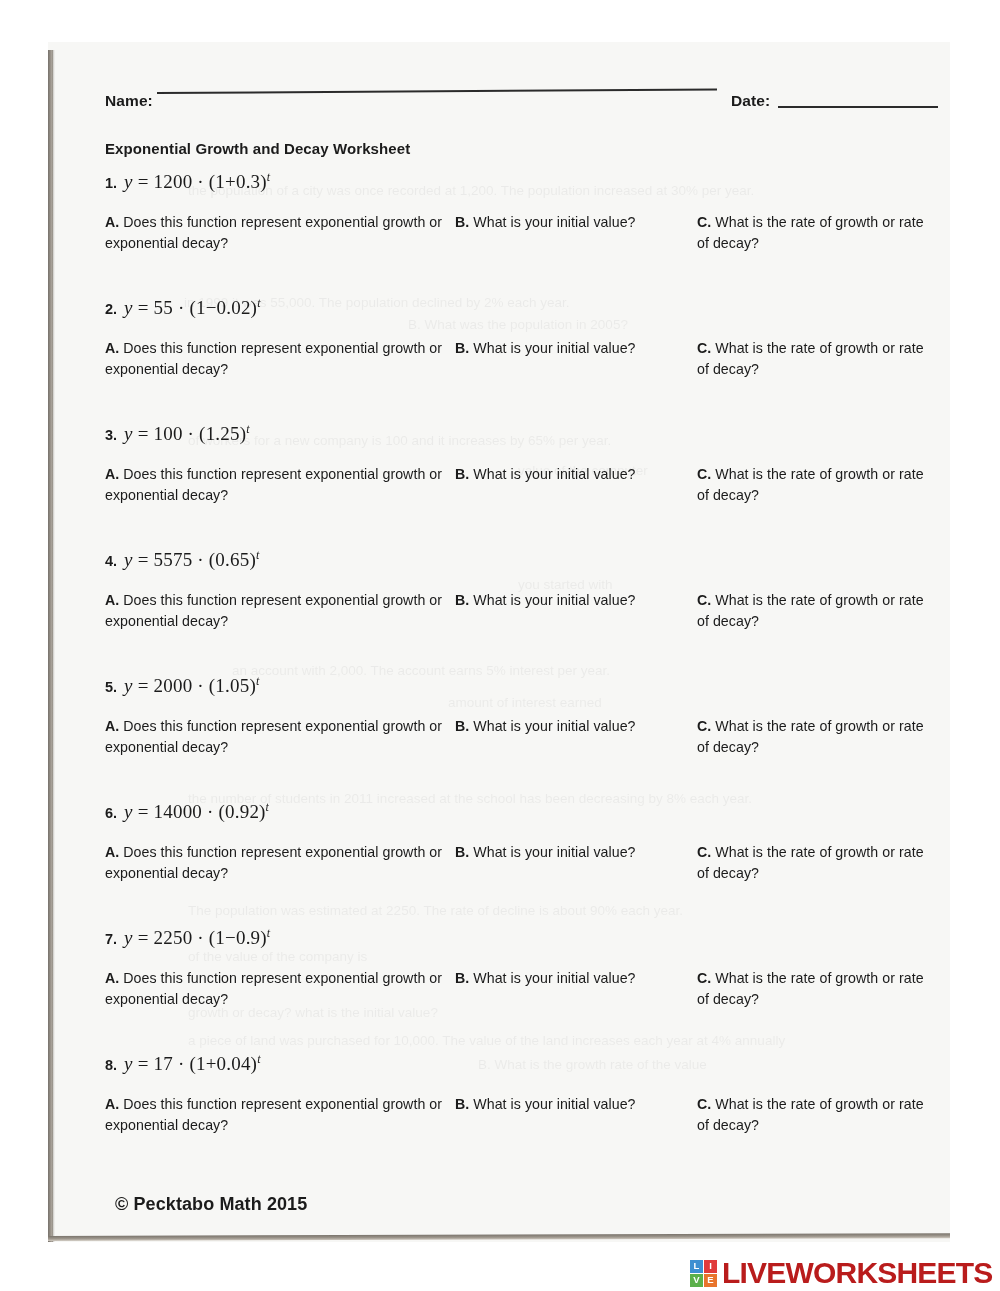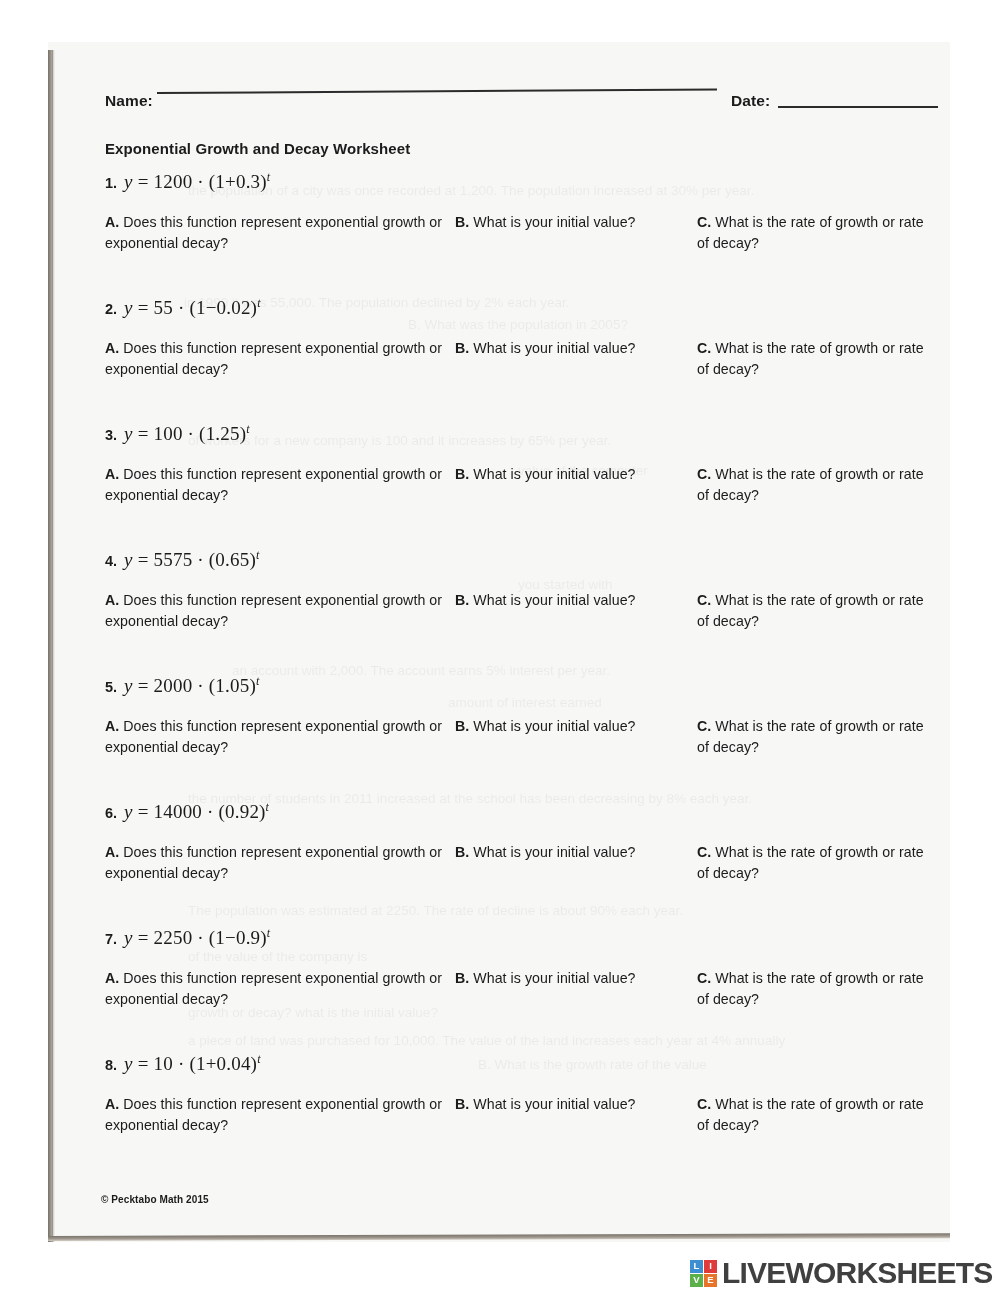--- a/index.html
+++ b/index.html
@@ -180,23 +180,23 @@
     line-height: 21px;
     letter-spacing: .05px;
   }
   .qtext .qlabel {
     font-weight: bold;
   }
 
   
   .copyright {
     position: absolute;
-    left: 53px;
+    left: 67px;
     top: 1152px;
-    font-size: 10px;
+    font-size: 18px;
     font-weight: bold;
     letter-spacing: .1px;
   }
 
   
   .lw-logo {
     position: absolute;
     left: 690px;
     top: 1256px;
     display: flex;
@@ -343,21 +343,21 @@
         <div class="qrow">
           <div class="qcol-a qtext"><span class="qlabel">A.</span> <span>Does this function represent exponential growth or exponential decay?</span></div>
           <div class="qcol-b qtext"><span class="qlabel">B.</span> <span>What is your initial value?</span></div>
           <div class="qcol-c qtext"><span class="qlabel">C.</span> <span>What is the rate of growth or rate of decay?</span></div>
         </div>
       </div>
 
       <div class="problem last">
         <div class="eq-line">
           <span class="eq-num">8.</span>
-          <span class="eq-body"><span class="var">y</span> =&nbsp;<span>10</span>&nbsp;·&nbsp;<span>(1+0.04)</span><span class="exp">t</span></span>
+          <span class="eq-body"><span class="var">y</span> =&nbsp;<span>17</span>&nbsp;·&nbsp;<span>(1+0.04)</span><span class="exp">t</span></span>
         </div>
         <div class="qrow">
           <div class="qcol-a qtext"><span class="qlabel">A.</span> <span>Does this function represent exponential growth or exponential decay?</span></div>
           <div class="qcol-b qtext"><span class="qlabel">B.</span> <span>What is your initial value?</span></div>
           <div class="qcol-c qtext"><span class="qlabel">C.</span> <span>What is the rate of growth or rate of decay?</span></div>
         </div>
       </div>
 
     </div>
 
@@ -369,14 +369,14 @@
 <div class="scan-edge-left"></div>
 <div class="scan-edge-bottom"></div>
 
 <div class="lw-logo">
   <div class="lw-grid">
     <div class="lw-cell" style="background: rgb(61, 143, 209);">L</div>
     <div class="lw-cell" style="background: rgb(224, 58, 58);">I</div>
     <div class="lw-cell" style="background: rgb(91, 176, 74);">V</div>
     <div class="lw-cell" style="background: rgb(232, 116, 44);">E</div>
   </div>
-  <div class="lw-wordmark" style="color: #404040;">LIVEWORKSHEETS</div>
+  <div class="lw-wordmark" style="color: #b91c1c;">LIVEWORKSHEETS</div>
 </div>
 
 </body></html>

